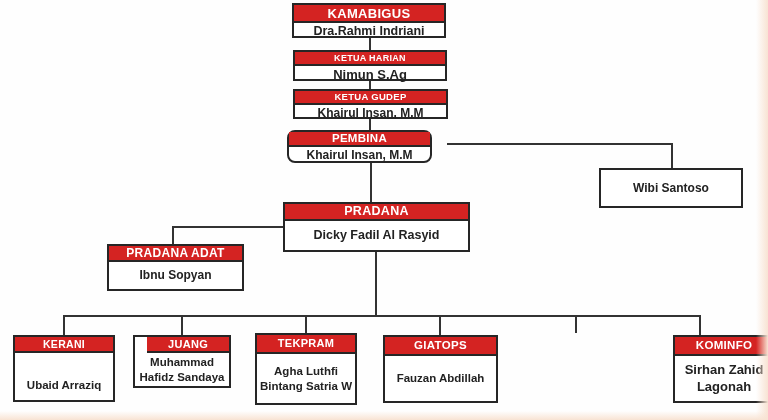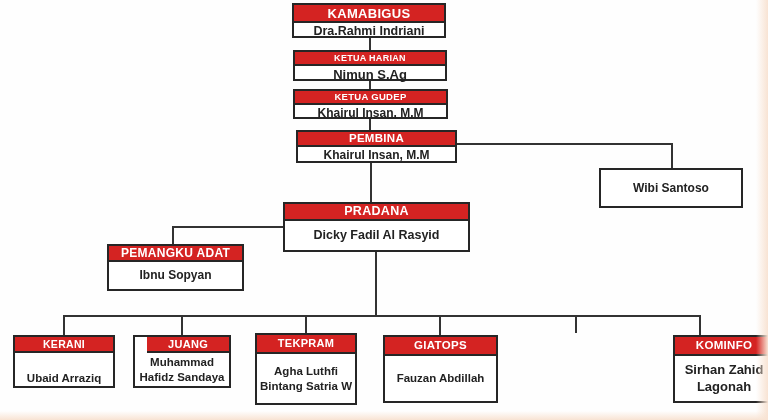--- a/index.html
+++ b/index.html
@@ -86,40 +86,40 @@
   <div class="node" style="left:293px; top:50px; width:154px; height:31px;">
     <div class="hdr" style="height:12px; font-size:9px;">KETUA HARIAN</div>
     <div class="body" style="font-size:13px;">Nimun S.Ag</div>
   </div>
 
   <div class="node" style="left:293px; top:89px; width:155px; height:30px;">
     <div class="hdr" style="height:12px; font-size:9.5px;">KETUA GUDEP</div>
     <div class="body" style="font-size:12px;">Khairul Insan, M.M</div>
   </div>
 
-  <div class="node" style="left:296px; top:130px; width:161px; height:33px;">
+  <div class="node" style="left:287px; top:130px; width:145px; height:33px;border-radius:8px;">
     <div class="hdr" style="height:13px; font-size:11.5px;">PEMBINA</div>
     <div class="body" style="font-size:12px;">Khairul Insan, M.M</div>
   </div>
 
   <div class="node" style="left:599px; top:168px; width:144px; height:40px;">
     <div class="body" style="font-size:12px;">Wibi Santoso</div>
   </div>
 
   <div class="node" style="left:283px; top:202px; width:187px; height:50px;">
     <div class="hdr" style="height:15px; font-size:12.5px;">PRADANA</div>
     <div class="body" style="font-size:12.5px;">Dicky Fadil Al Rasyid</div>
   </div>
 
   <div class="node" style="left:107px; top:244px; width:137px; height:47px;">
-    <div class="hdr" style="height:14px; font-size:12px;">PEMANGKU ADAT</div>
+    <div class="hdr" style="height:14px; font-size:12px;">PRADANA ADAT</div>
     <div class="body" style="font-size:12px;">Ibnu Sopyan</div>
   </div>
 
-  <div class="node" style="left:13px; top:335px; width:102px; height:53px;">
+  <div class="node" style="left:13px; top:335px; width:102px; height:67px;">
     <div class="hdr" style="height:14px; font-size:10.5px;">KERANI</div>
     <div class="body" style="font-size:11.5px;margin-top:17px;">Ubaid Arraziq</div>
   </div>
 
   <div class="node" style="left:133px; top:335px; width:98px; height:53px;">
     <div class="hdr" style="height:14px; font-size:11px;margin-left:12px;">JUANG</div>
     <div class="body" style="font-size:11.5px;">Muhammad Hafidz Sandaya</div>
   </div>
 
   <div class="node" style="left:255px; top:333px; width:102px; height:72px;">

